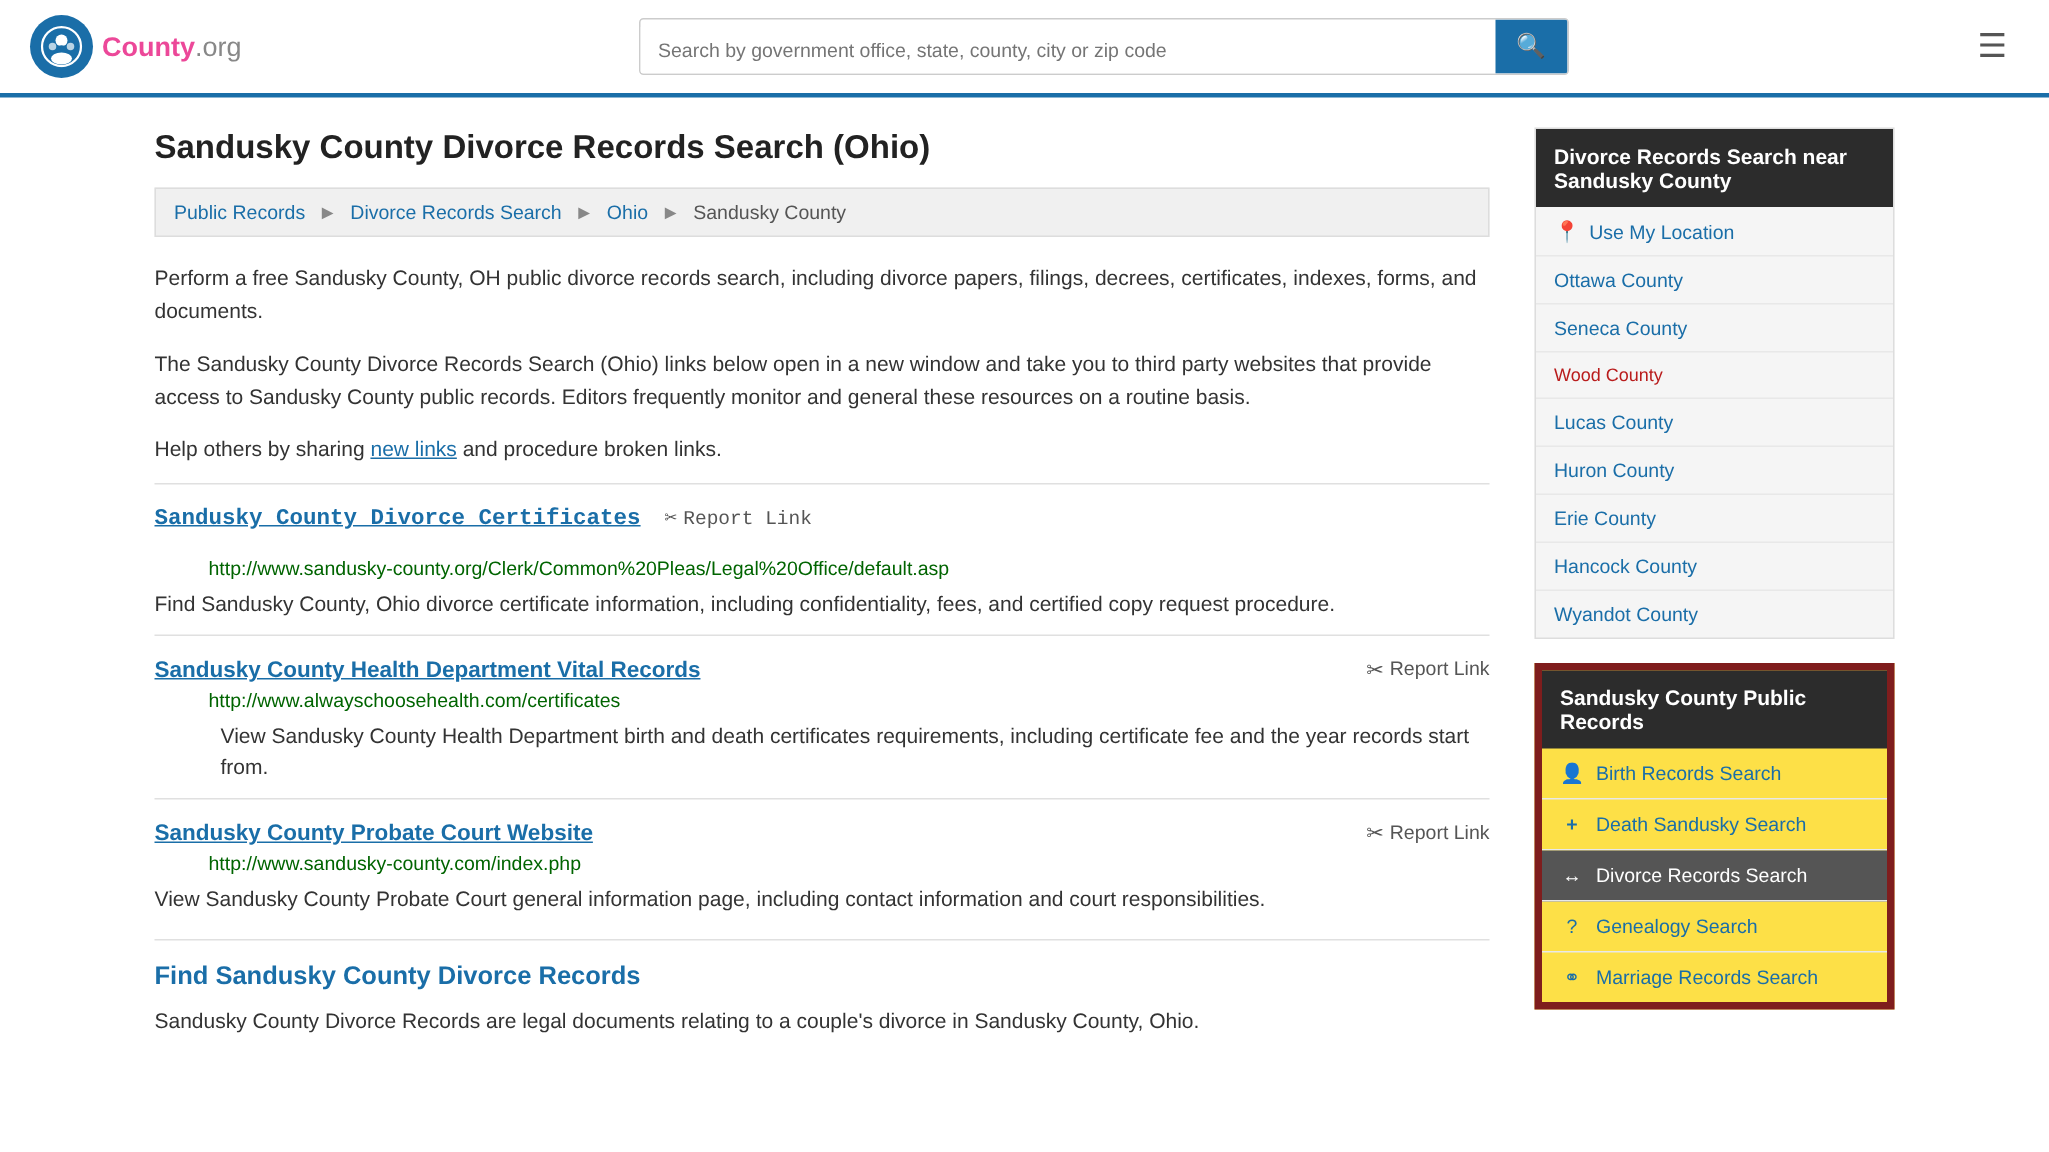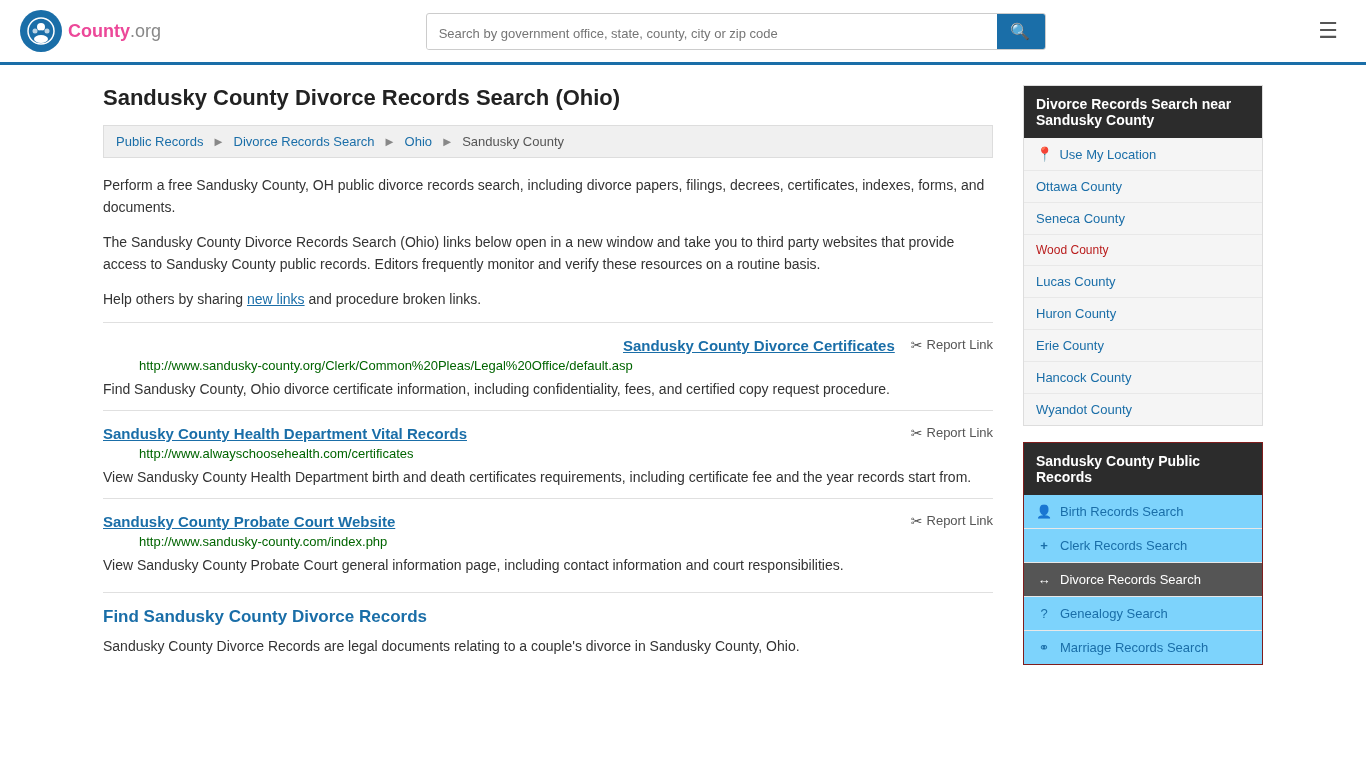--- a/index.html
+++ b/index.html
@@ -242,47 +242,47 @@
       <a style="color:#1a6ea8;text-decoration:none;">Public Records</a>
       <span style="margin:0 5px;color:#888;">►</span>
       <a style="color:#1a6ea8;text-decoration:none;">Divorce Records Search</a>
       <span style="margin:0 5px;color:#888;">►</span>
       <a style="color:#1a6ea8;text-decoration:none;">Ohio</a>
       <span style="margin:0 5px;color:#888;">►</span>
       <span>Sandusky County</span>
     </div>
 
     <p class="description-para" style="font-size:14px;color:#333;line-height:1.6;margin-bottom:12px;">Perform a free Sandusky County, OH public divorce records search, including divorce papers, filings, decrees, certificates, indexes, forms, and documents.</p>
-    <p class="description-para" style="font-size:14px;color:#333;line-height:1.6;margin-bottom:12px;">The Sandusky County Divorce Records Search (Ohio) links below open in a new window and take you to third party websites that provide access to Sandusky County public records. Editors frequently monitor and verify these resources on a routine basis.</p>
+    <p class="description-para" style="font-size:14px;color:#333;line-height:1.6;margin-bottom:12px;">The Sandusky County Divorce Records Search (Ohio) links below open in a new window and take you to third party websites that provide access to Sandusky County public records. Editors frequently monitor and general these resources on a routine basis.</p>
     <p class="description-para" style="font-size:14px;color:#333;line-height:1.6;margin-bottom:12px;">
       <span>Help others by sharing </span><a style="color:#1a6ea8;text-decoration:underline;">new links</a><span> and procedure broken links.</span>
     </p>
 
     <div class="result-item">
-      <div class="result-header" style="display:flex;justify-content:flex-end;align-items:flex-start;margin-bottom:4px;">
+      <div class="result-header" style="display:flex;justify-content:flex-start;align-items:flex-start;margin-bottom:17px;font-family:Liberation Mono, monospace;">
         <a class="result-title" style="font-size:15px;font-weight:bold;color:#1a6ea8;text-decoration:underline;cursor:pointer;">Sandusky County Divorce Certificates</a>
         <div class="report-link" style="font-size:13px;color:#555;cursor:pointer;display:flex;align-items:center;gap:4px;white-space:nowrap;margin-left:16px;">
           <span style="font-size:14px;">✂</span>
           <span>Report Link</span>
         </div>
       </div>
       <div class="result-url" style="color:#006400;font-size:13px;margin-bottom:6px;cursor:pointer;">http://www.sandusky-county.org/Clerk/Common%20Pleas/Legal%20Office/default.asp</div>
       <div class="result-desc" style="font-size:14px;color:#333;line-height:1.5;">Find Sandusky County, Ohio divorce certificate information, including confidentiality, fees, and certified copy request procedure.</div>
     </div>
 
     <div class="result-item" style="border-top:1px solid #e0e0e0;padding:14px 0 10px 0;">
       <div class="result-header" style="display:flex;justify-content:space-between;align-items:flex-start;margin-bottom:4px;">
         <a class="result-title" style="font-size:15px;font-weight:bold;color:#1a6ea8;text-decoration:underline;cursor:pointer;">Sandusky County Health Department Vital Records</a>
         <div class="report-link" style="font-size:13px;color:#555;cursor:pointer;display:flex;align-items:center;gap:4px;white-space:nowrap;margin-left:16px;">
           <span style="font-size:14px;">✂</span>
           <span>Report Link</span>
         </div>
       </div>
       <div class="result-url" style="color:#006400;font-size:13px;margin-bottom:6px;cursor:pointer;">http://www.alwayschoosehealth.com/certificates</div>
-      <div class="result-desc" style="font-size:14px;color:#333;line-height:1.5;">View Sandusky County Health Department birth and death certificates requirements, including certificate fee and the year records start from.</div>
+      <div class="result-desc" style="font-size:14px;color:#333;line-height:1.5;margin-left:44px;">View Sandusky County Health Department birth and death certificates requirements, including certificate fee and the year records start from.</div>
     </div>
 
     <div class="result-item" style="border-top:1px solid #e0e0e0;padding:14px 0 10px 0;">
       <div class="result-header" style="display:flex;justify-content:space-between;align-items:flex-start;margin-bottom:4px;">
         <a class="result-title" style="font-size:15px;font-weight:bold;color:#1a6ea8;text-decoration:underline;cursor:pointer;">Sandusky County Probate Court Website</a>
         <div class="report-link" style="font-size:13px;color:#555;cursor:pointer;display:flex;align-items:center;gap:4px;white-space:nowrap;margin-left:16px;">
           <span style="font-size:14px;">✂</span>
           <span>Report Link</span>
         </div>
       </div>
@@ -307,29 +307,29 @@
       <a class="sidebar-link" style="display:block;padding:8px 12px;font-size:13px;color:#1a6ea8;text-decoration:none;border-bottom:1px solid #e8e8e8;cursor:pointer;">Ottawa County</a>
       <a class="sidebar-link" style="display:block;padding:8px 12px;font-size:13px;color:#1a6ea8;text-decoration:none;border-bottom:1px solid #e8e8e8;cursor:pointer;">Seneca County</a>
       <a class="sidebar-link" style="display:block;padding:8px 12px;font-size:12px;color:#b91c1c;text-decoration:none;border-bottom:1px solid #e8e8e8;cursor:pointer;">Wood County</a>
       <a class="sidebar-link" style="display:block;padding:8px 12px;font-size:13px;color:#1a6ea8;text-decoration:none;border-bottom:1px solid #e8e8e8;cursor:pointer;">Lucas County</a>
       <a class="sidebar-link" style="display:block;padding:8px 12px;font-size:13px;color:#1a6ea8;text-decoration:none;border-bottom:1px solid #e8e8e8;cursor:pointer;">Huron County</a>
       <a class="sidebar-link" style="display:block;padding:8px 12px;font-size:13px;color:#1a6ea8;text-decoration:none;border-bottom:1px solid #e8e8e8;cursor:pointer;">Erie County</a>
       <a class="sidebar-link" style="display:block;padding:8px 12px;font-size:13px;color:#1a6ea8;text-decoration:none;border-bottom:1px solid #e8e8e8;cursor:pointer;">Hancock County</a>
       <a class="sidebar-link" style="display:block;padding:8px 12px;font-size:13px;color:#1a6ea8;text-decoration:none;border-bottom:none;cursor:pointer;">Wyandot County</a>
     </div>
 
-    <div class="sidebar-box" style="background:#7dd3fc;border:1px solid #7f1d1d;">
+    <div class="sidebar-box" style="background:#fde047;border:5px solid #7f1d1d;">
       <div class="sidebar-records-title" style="background:#2c2c2c;color:#fff;padding:10px 12px;font-size:14px;font-weight:bold;">Sandusky County Public Records</div>
       <a class="sidebar-record-link" style="display:flex;align-items:center;gap:8px;padding:9px 12px;font-size:13px;color:#1a6ea8;text-decoration:none;border-bottom:1px solid #e8e8e8;cursor:pointer;">
         <span style="font-size:13px;width:16px;text-align:center;">👤</span>
         <span>Birth Records Search</span>
       </a>
       <a class="sidebar-record-link" style="display:flex;align-items:center;gap:8px;padding:9px 12px;font-size:13px;color:#1a6ea8;text-decoration:none;border-bottom:1px solid #e8e8e8;cursor:pointer;">
         <span style="font-size:13px;width:16px;text-align:center;font-weight:bold;">+</span>
-        <span>Clerk Records Search</span>
+        <span>Death Sandusky Search</span>
       </a>
       <a class="sidebar-record-link active" style="display:flex;align-items:center;gap:8px;padding:9px 12px;font-size:13px;color:#fff;background:#555;text-decoration:none;border-bottom:1px solid #e8e8e8;cursor:pointer;">
         <span style="font-size:13px;width:16px;text-align:center;">↔</span>
         <span>Divorce Records Search</span>
       </a>
       <a class="sidebar-record-link" style="display:flex;align-items:center;gap:8px;padding:9px 12px;font-size:13px;color:#1a6ea8;text-decoration:none;border-bottom:1px solid #e8e8e8;cursor:pointer;">
         <span style="font-size:13px;width:16px;text-align:center;">?</span>
         <span>Genealogy Search</span>
       </a>
       <a class="sidebar-record-link" style="display:flex;align-items:center;gap:8px;padding:9px 12px;font-size:13px;color:#1a6ea8;text-decoration:none;border-bottom:none;cursor:pointer;">

